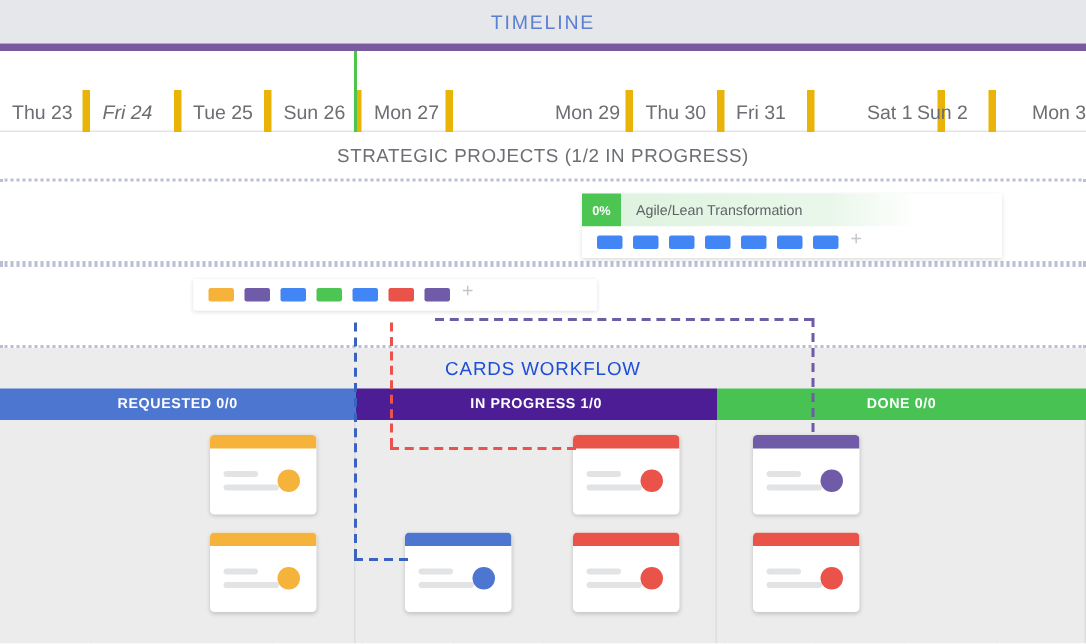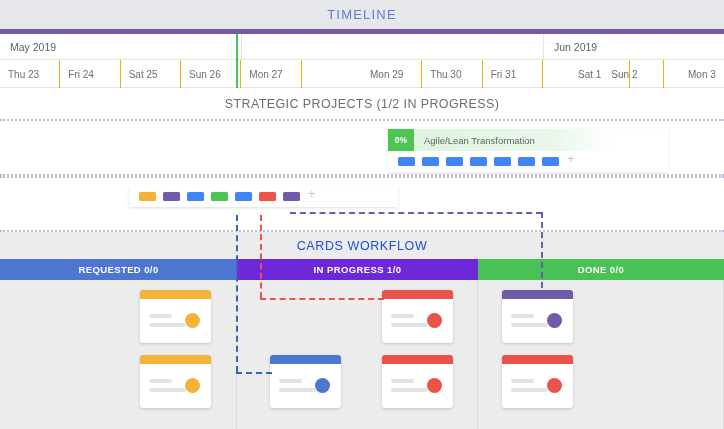--- a/index.html
+++ b/index.html
@@ -40,22 +40,22 @@
   .month-cell.m3 { left: 543px; width: 181px; border-left: 1px solid #e4e4e6; }
 
   
   .day-row {
     position: absolute; left: 0; top: 60px; width: 724px; height: 28px;
     background: #ffffff; border-bottom: 1px solid #e4e4e6;
   }
   .day-cell {
     position: absolute; top: 0; height: 28px; width: 60.33px;
     display: flex; align-items: center;
-    font-size: 10px; color: #6b6e73; padding-left: 8px;
-    border-right: 1px solid #eab308;
+    font-size: 13px; color: #6b6e73; padding-left: 8px;
+    border-right: 5px solid #eab308;
   }
 
   
   .grid-line {
     position: absolute; top: 88px; width: 1px; height: 341px;
     background: #ececee;
   }
   .today-line {
     position: absolute; left: 236px; top: 34px; width: 2px; height: 197px;
     background: #4ac64a;
@@ -159,30 +159,25 @@
 </head>
 <body>
 
 <div id="app">
 
   <div class="title-band">
     <span class="title-text">TIMELINE</span>
   </div>
   <div class="purple-rule"></div>
 
-  <div class="month-row">
-    <div class="month-cell m1">May 2019</div>
-    <div class="month-cell m2"></div>
-    <div class="month-cell m3">Jun 2019</div>
-  </div>
 
   <div class="day-row" id="day-row">
       <div class="day-cell" style="left: 0px;">Thu 23</div>
-      <div class="day-cell" style="left: 60.3333px;">Fri 24</div>
-      <div class="day-cell" style="left: 120.667px;">Sat 25</div>
+      <div class="day-cell" style="left: 60.3333px; font-style: italic;">Fri 24</div>
+      <div class="day-cell" style="left: 120.667px;">Tue 25</div>
       <div class="day-cell" style="left: 181px;">Sun 26</div>
       <div class="day-cell" style="left: 241.333px;">Mon 27</div>
       <div class="day-cell" style="left: 362px;">Mon 29</div>
       <div class="day-cell" style="left: 422.333px;">Thu 30</div>
       <div class="day-cell" style="left: 482.667px;">Fri 31</div>
       <div class="day-cell" style="left: 570px;">Sat 1</div>
       <div class="day-cell" style="left: 603.333px;">Sun 2</div>
       <div class="day-cell" style="left: 680px;">Mon 3</div>
     </div>
 
@@ -238,21 +233,21 @@
           </div>
       </div>
     </div>
   </div>
 
   <div class="section-cards">
     <div class="cards-heading">CARDS WORKFLOW</div>
     <div id="workflow-columns">
         <div class="col-header" style="left: 0px; width: 237px; background: rgb(77, 118, 209);">REQUESTED 0/0</div>
         <div class="col-body" style="left: 0px; width: 237px;"></div>
-        <div class="col-header" style="left: 237px; width: 241px; background: #6d28d9;">IN PROGRESS 1/0</div>
+        <div class="col-header" style="left: 237px; width: 241px; background: #4c1d95;">IN PROGRESS 1/0</div>
         <div class="col-body" style="left: 237px; width: 241px;"></div>
         <div class="col-header" style="left: 478px; width: 246px; background: rgb(71, 194, 83);">DONE 0/0</div>
         <div class="col-body" style="left: 478px; width: 246px;"></div>
       </div>
     <div id="workflow-cards">
         <div class="wcard" style="left: 140px; top: 58px;">
           <div class="bar" style="background:#f5b33c"></div>
           <div class="body">
             <span class="ln ln1"></span>
             <span class="ln ln2"></span>

